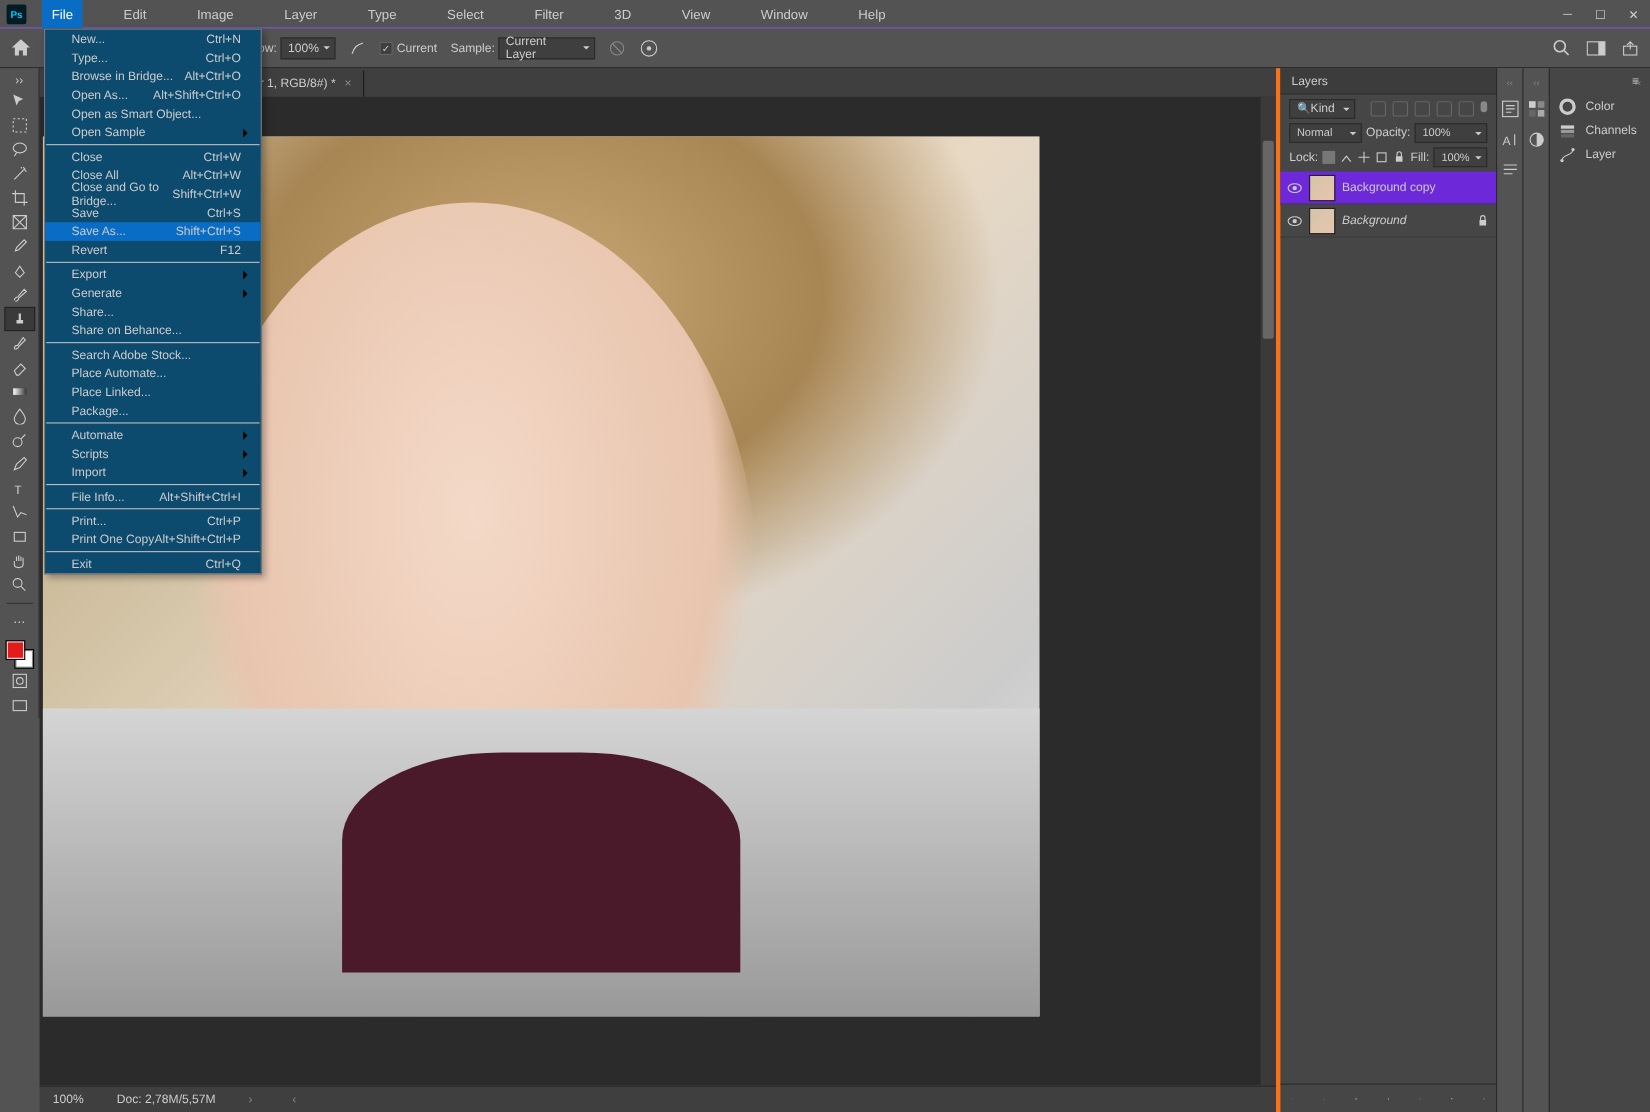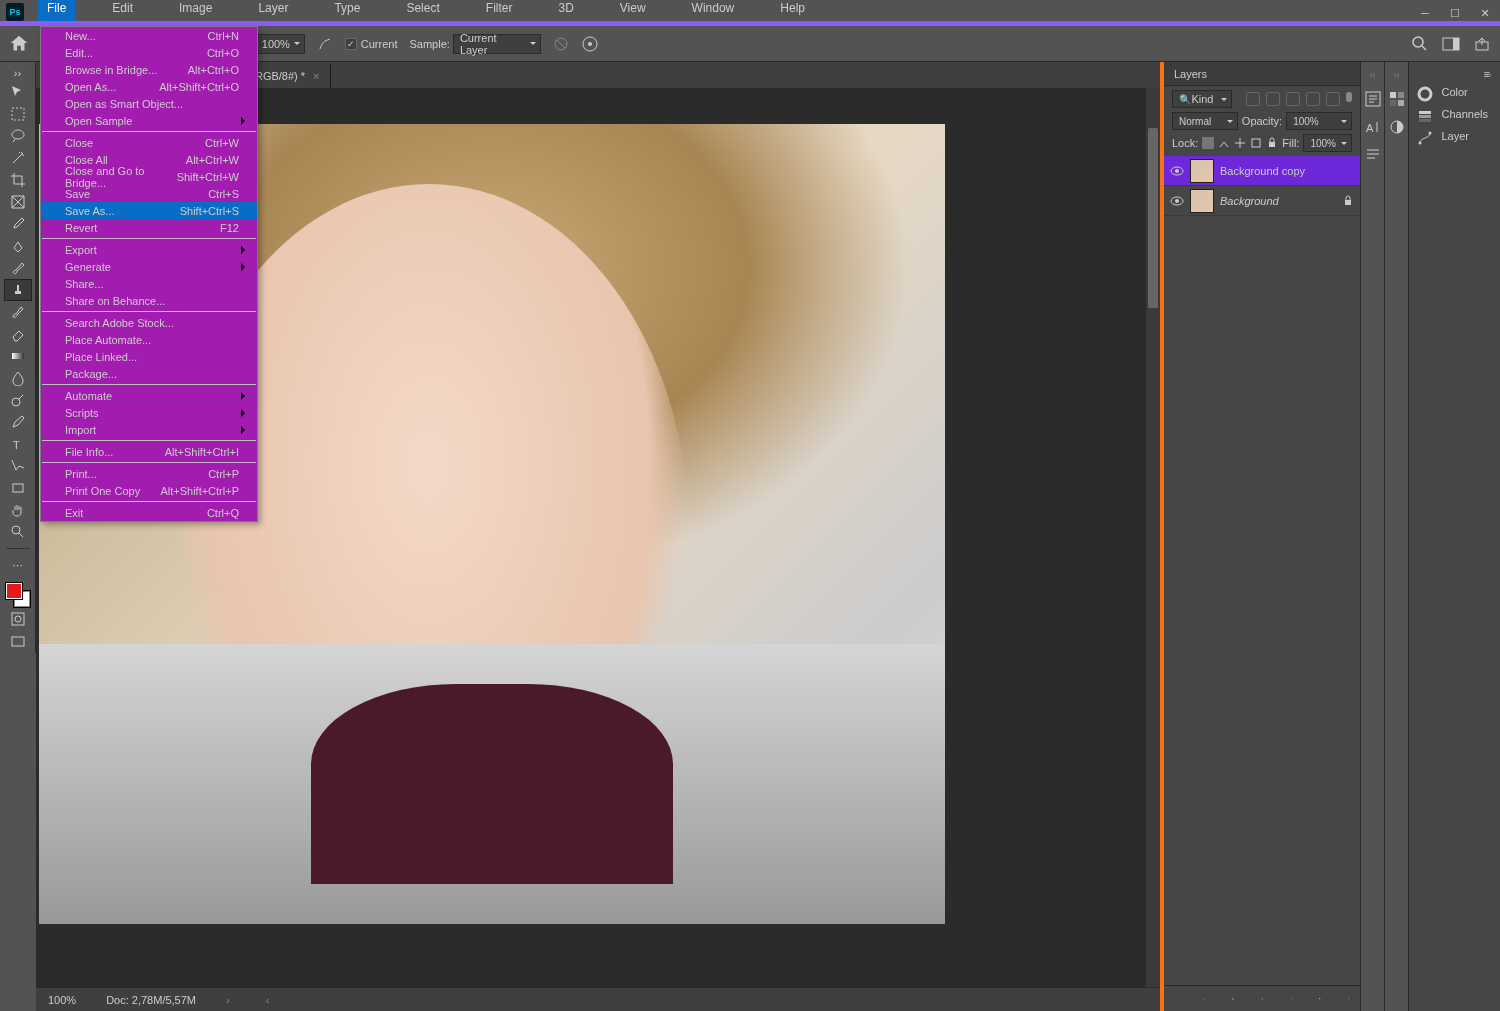--- a/index.html
+++ b/index.html
@@ -1,17 +1,17 @@
 <!DOCTYPE html>
 <html><head>
 <meta charset="utf-8">
 <style>
 *{margin:0;padding:0;box-sizing:border-box;font-family:"Segoe UI",Tahoma,sans-serif;font-size:11px;color:#ccc;user-select:none}
 body{background:#535353;width:1500px;height:1011px;overflow:hidden;position:relative}
-.menubar{height:26px;background:#535353;display:flex;align-items:flex-end;padding-left:6px;border-bottom:5px solid #8b5cf6}
+.menubar{height:26px;background:#535353;display:flex;align-items:center;padding-left:6px;border-bottom:1px solid #8b5cf6}
 .ps-icon{width:18px;height:18px;background:#001d26;color:#00c8ff;display:flex;align-items:center;justify-content:center;font-size:9px;font-weight:bold;border-radius:2px;margin-right:14px}
 .menu-item{padding:0 9px;height:26px;display:flex;align-items:center;cursor:default;font-size:12px}
 .menu-item.active{background:#0a6dc5;color:#fff}
 .window-controls{position:absolute;top:0;right:0;display:flex;height:26px}
 .win-btn{width:30px;display:flex;align-items:center;justify-content:center}
 
 .options-bar{height:36px;background:#535353;display:flex;align-items:center;padding:0 8px;border-bottom:1px solid #2a2a2a;position:relative}
 .home-icon{width:22px;height:22px;margin-right:10px}
 .options-bar .grp{display:flex;align-items:center;margin-right:12px;font-size:11px;color:#bbb}
 .dd{background:#3f3f3f;border:1px solid #2a2a2a;height:20px;padding:0 16px 0 6px;display:flex;align-items:center;position:relative;font-size:11px}
@@ -58,23 +58,23 @@
 .thumb{width:24px;height:24px;background:linear-gradient(135deg,#d4c4a8,#e8c5ae);border:1px solid #222}
 .lname{font-size:11px}
 .lname.italic{font-style:italic}
 .layers-footer{margin-top:auto;height:26px;display:flex;align-items:center;justify-content:flex-end;gap:27px;padding:0 10px;border-top:1px solid #2a2a2a}
 .lf-i{width:14px;height:14px}
 
 .panel-strip{width:30px;background:#535353;display:flex;flex-direction:column;align-items:center;padding-top:8px;gap:10px;border-left:1px solid #2a2a2a}
 .strip-i{width:18px;height:18px}
 
 .panel-side{width:110px;background:#464646;border-left:1px solid #2a2a2a;padding:8px}
-.side-row{display:flex;align-items:flex-start;gap:8px;height:22px;font-size:11px;color:#ccc}
-
-.dropdown-menu{position:absolute;left:40px;top:26px;width:218px;background:#a21caf;border:1px solid #7a7a7a;box-shadow:3px 3px 6px rgba(0,0,0,0.3);z-index:1000}
+.side-row{display:flex;align-items:center;gap:8px;height:22px;font-size:11px;color:#ccc}
+
+.dropdown-menu{position:absolute;left:40px;top:26px;width:198px;background:#0c4a6e;border:1px solid #7a7a7a;box-shadow:3px 3px 6px rgba(0,0,0,0.3);z-index:1000}
 .dm-item{display:flex;justify-content:space-between;padding:2px 18px 2px 24px;font-size:12px;color:#000;height:17px;align-items:center;position:relative}
 .dm-item.disabled{color:#888}
 .dm-item.highlighted{background:#0a6dc5;color:#fff}
 .dm-sep{height:1px;background:#bfbfbf;margin:2px 1px}
 .dm-item.sub::after{content:"";position:absolute;right:8px;top:5px;border:4px solid transparent;border-left-color:#000}
 .scroll-v{position:absolute;right:0;top:0;bottom:0;width:14px;background:#3a3a3a}
 .scroll-thumb{position:absolute;left:2px;right:2px;top:40px;height:180px;background:#666;border-radius:2px}
 </style>
 </head>
 <body>
@@ -465,21 +465,21 @@
   </div>
 </div>
 
 <div class="dropdown-menu">
   <div id="file-menu-items">
       <div class="dm-item">
         <span>New...</span>
         <span>Ctrl+N</span>
       </div>
       <div class="dm-item">
-        <span>Edit...</span>
+        <span>Type...</span>
         <span>Ctrl+O</span>
       </div>
       <div class="dm-item">
         <span>Browse in Bridge...</span>
         <span>Alt+Ctrl+O</span>
       </div>
       <div class="dm-item">
         <span>Open As...</span>
         <span>Alt+Shift+Ctrl+O</span>
       </div>

